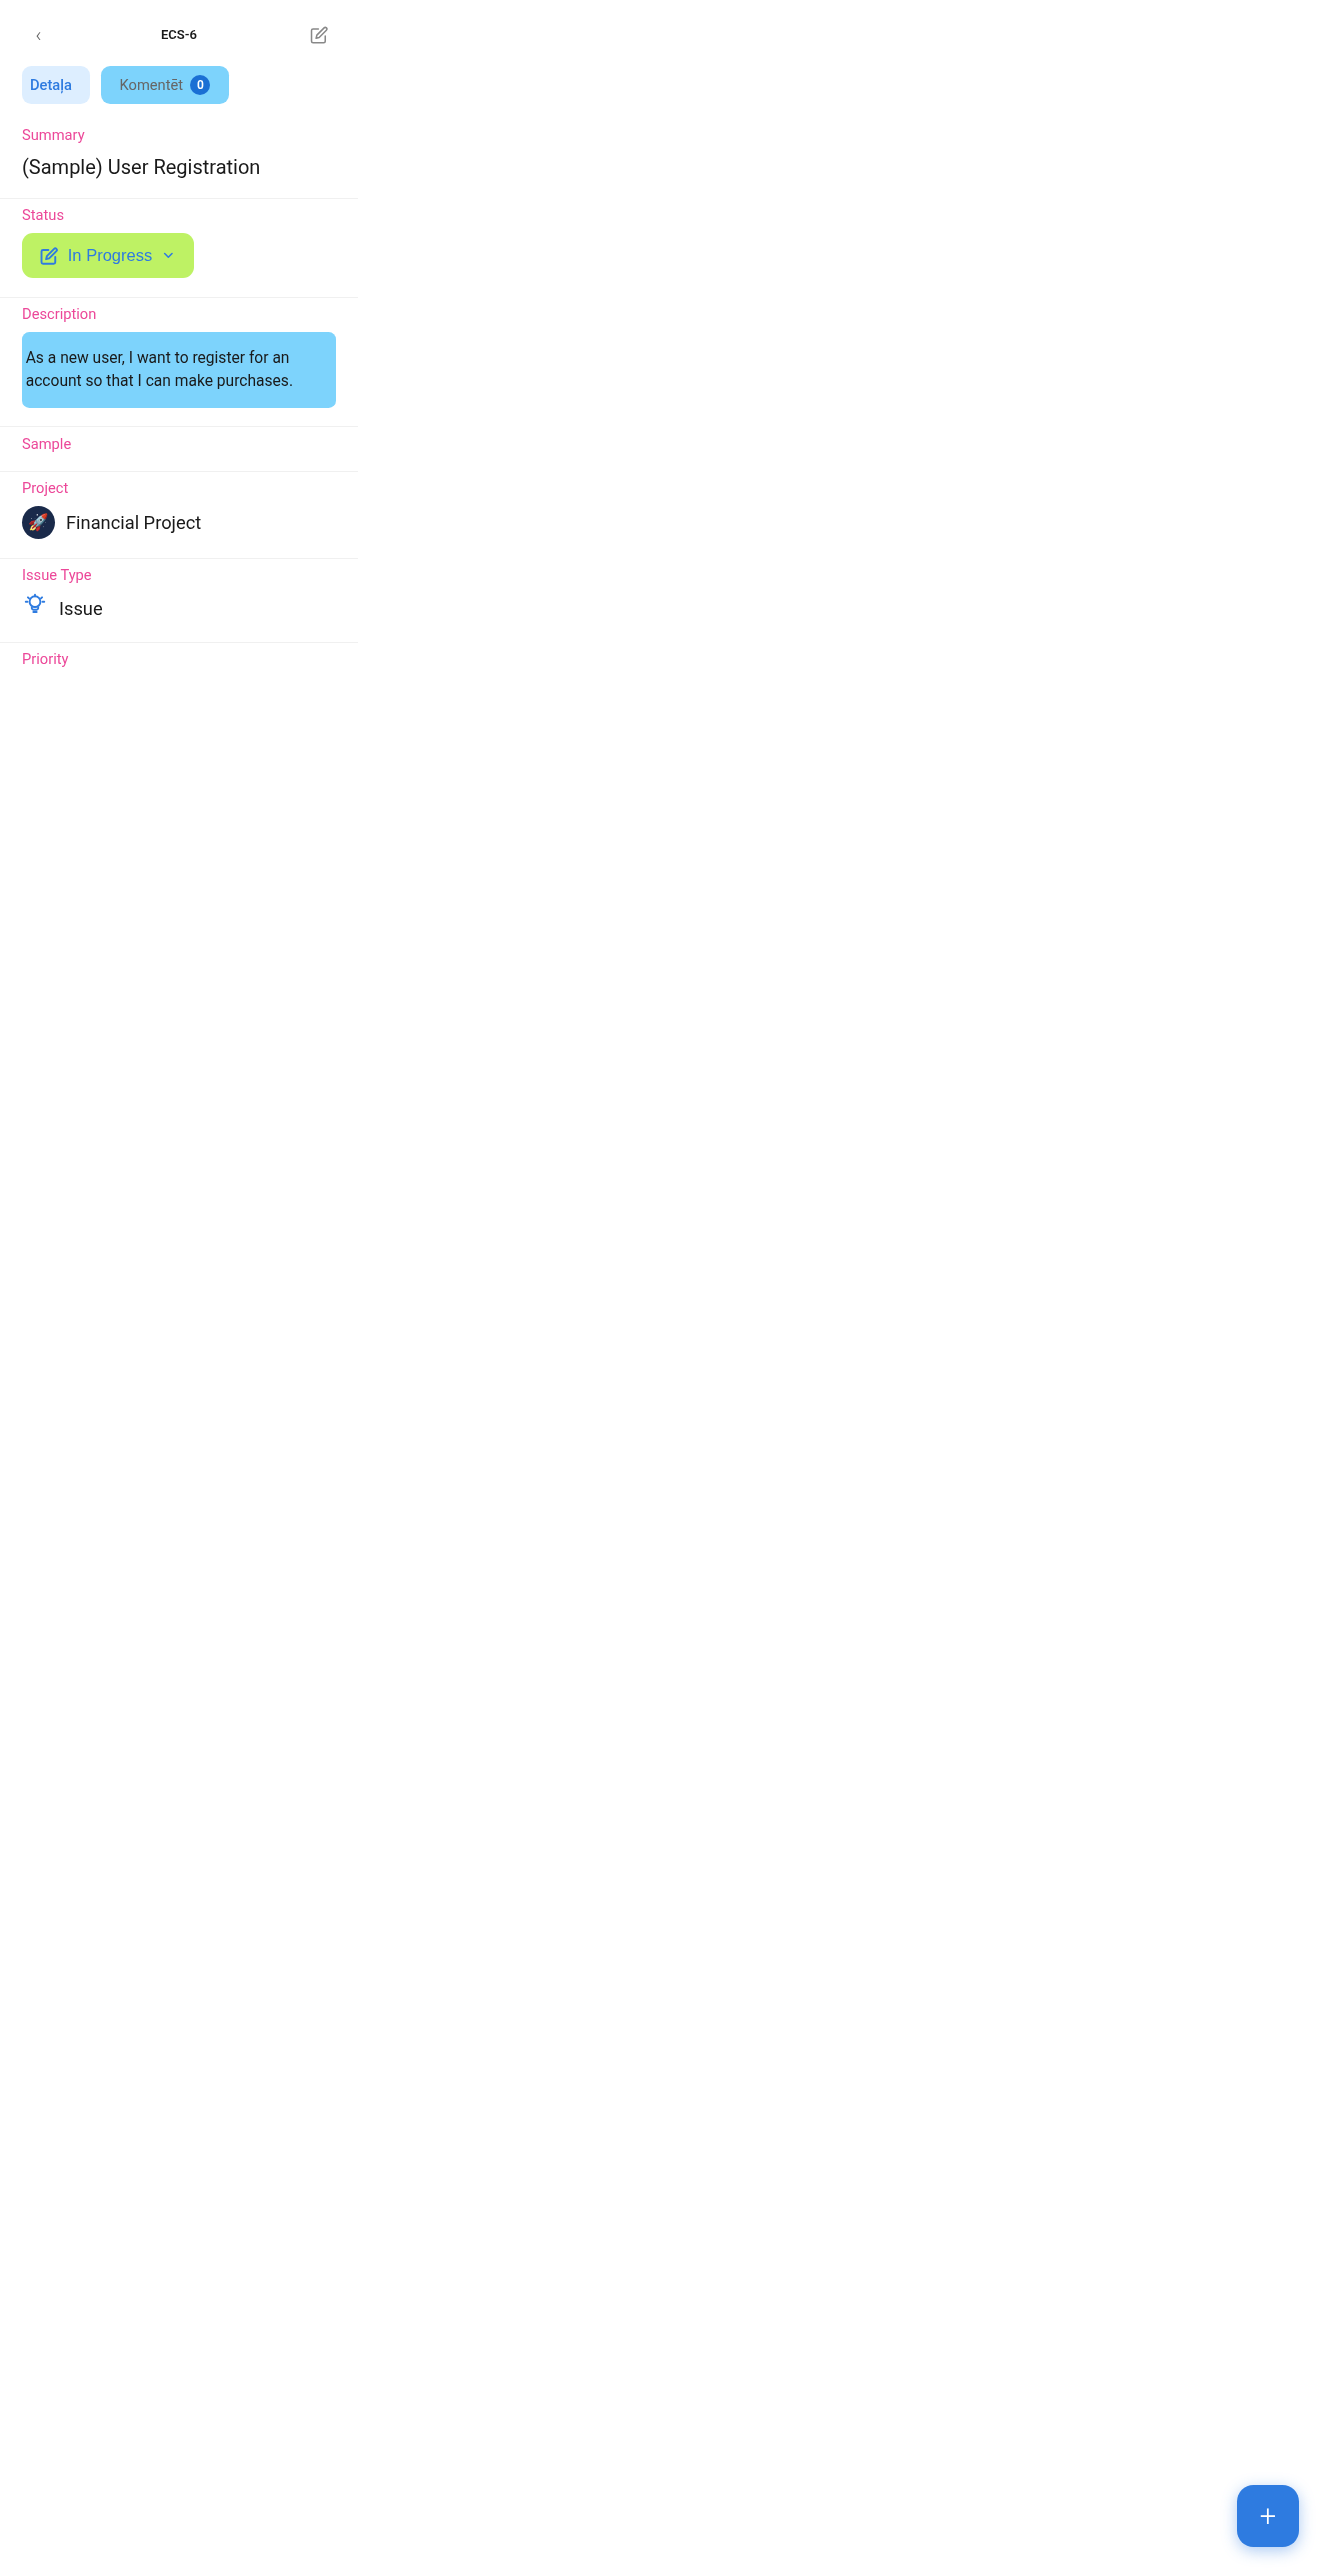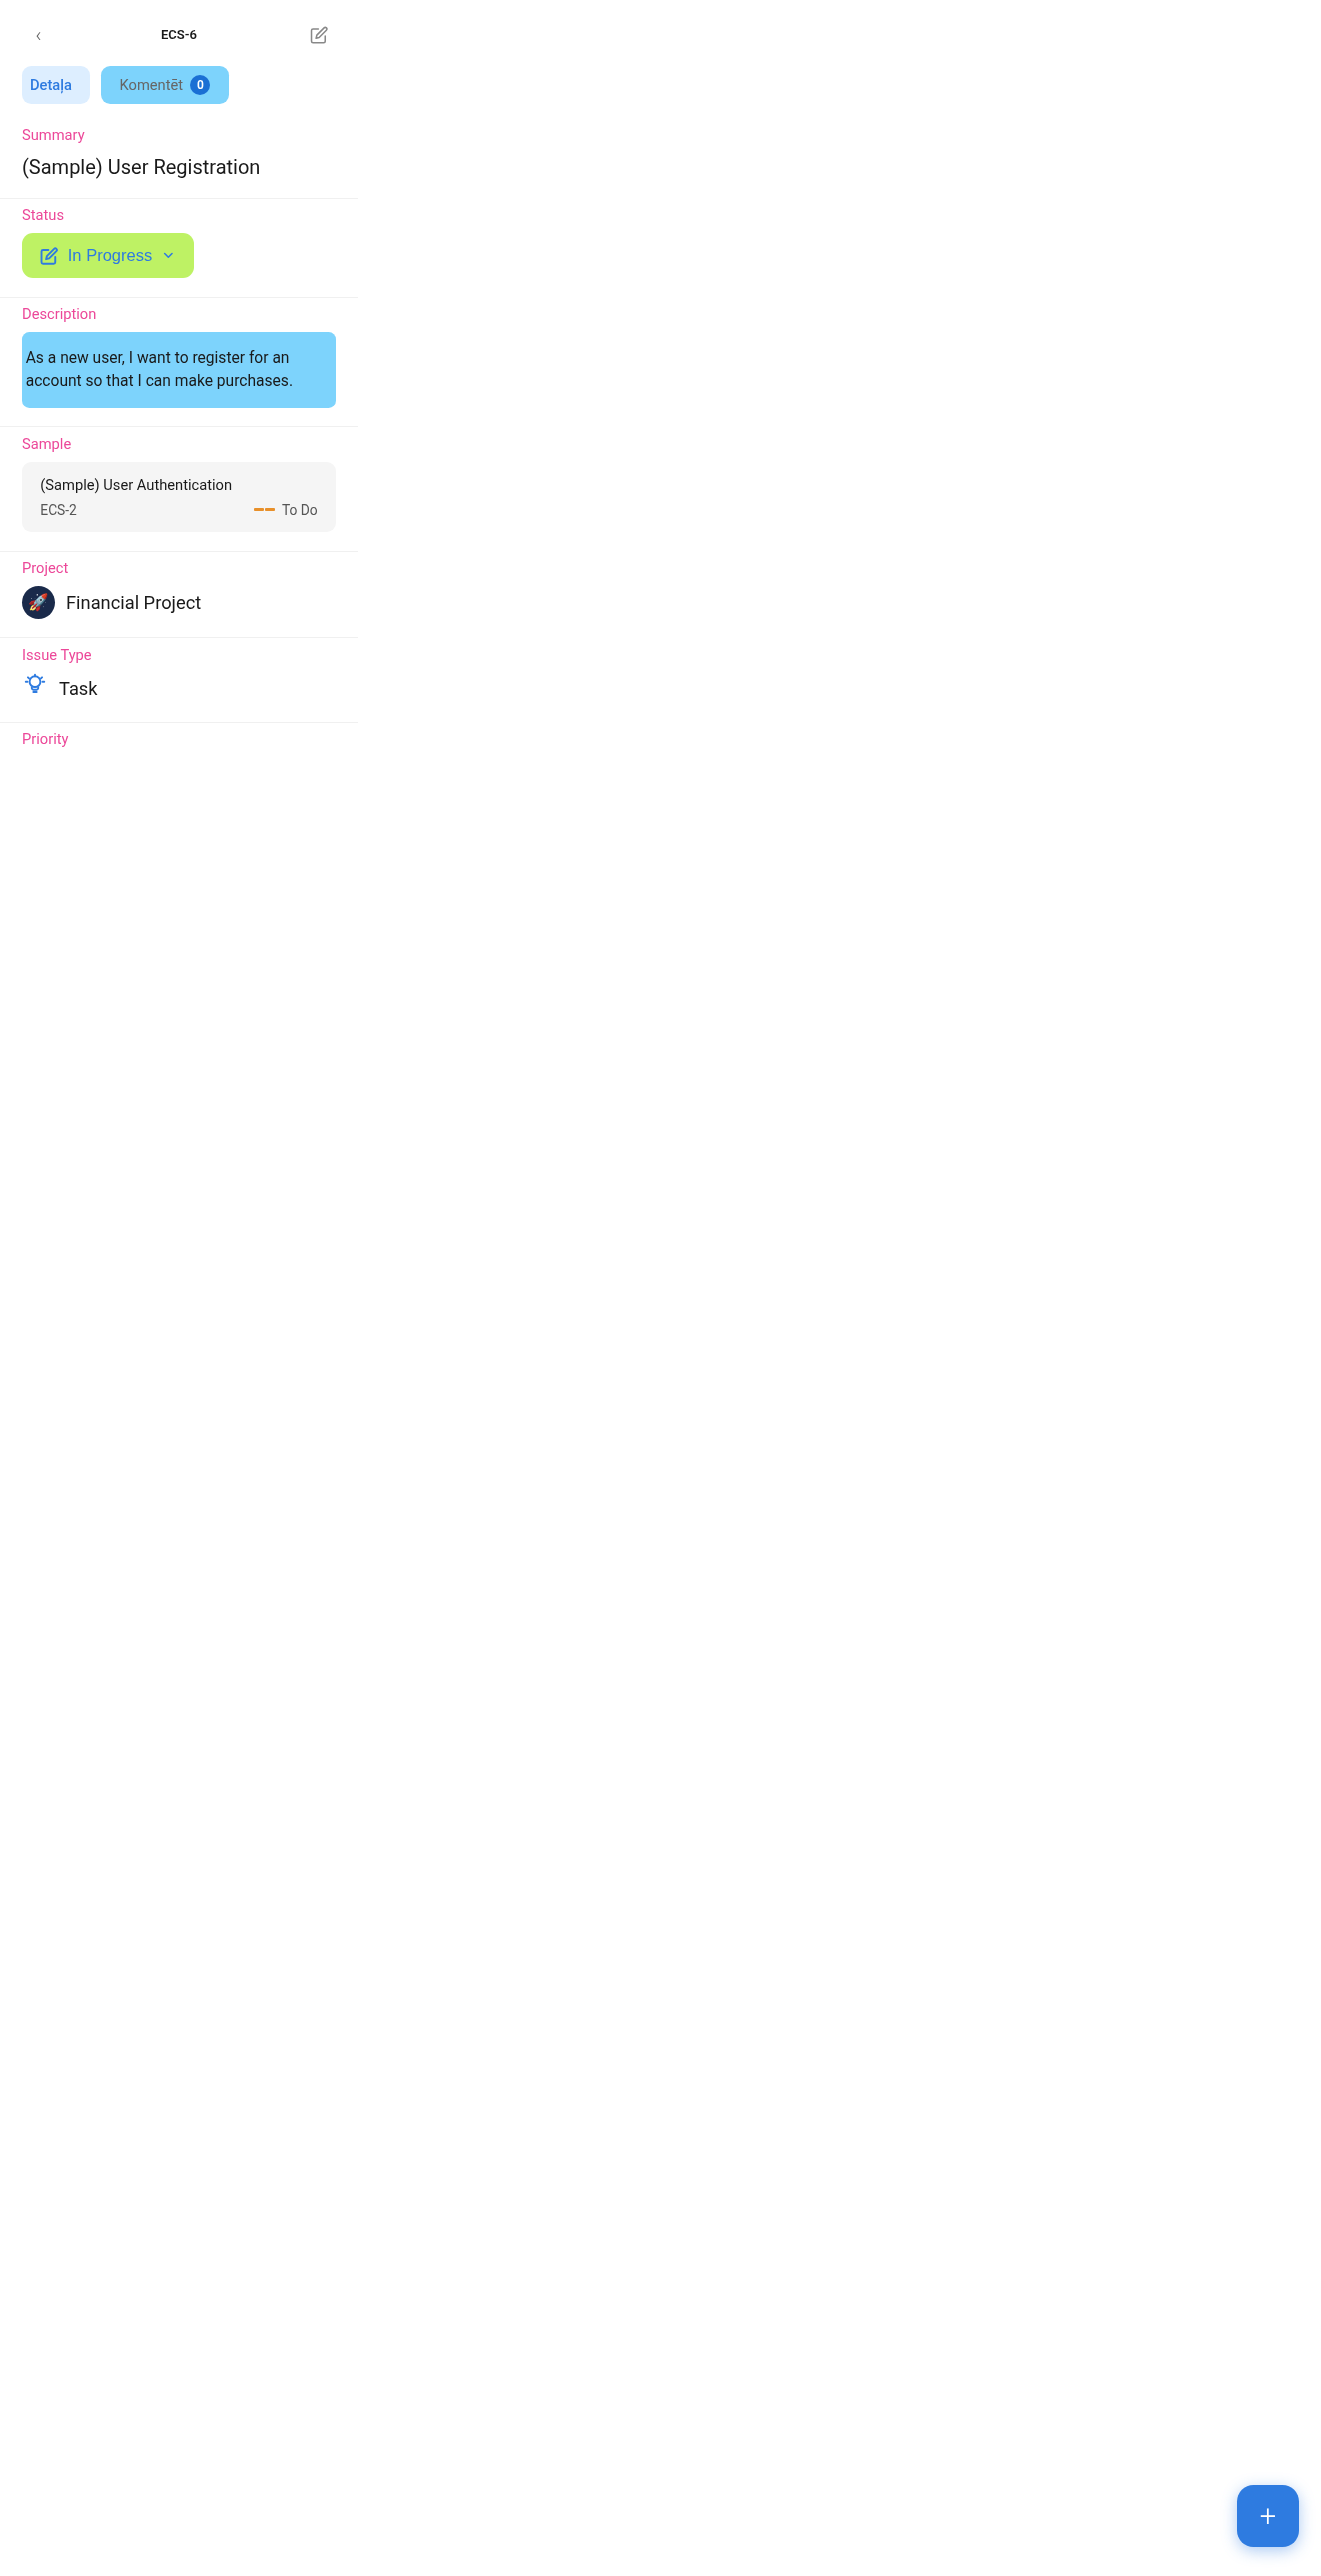--- a/index.html
+++ b/index.html
@@ -330,33 +330,20 @@
   <div class="section-label">Description</div>
   <div class="description-box">
     <p class="description-text">As a new user, I want to register for an account so that I can make purchases.</p>
   </div>
 </div>
 
 <div class="divider"></div>
 
 <div class="section">
   <div class="section-label">Sample</div>
-  <div class="parent-card">
-    <div class="parent-title">(Sample) User Authentication</div>
-    <div class="parent-meta">
-      <span class="parent-id">ECS-2</span>
-      <div class="parent-status">
-        <div class="priority-icon">
-          <div class="priority-bar"></div>
-          <div class="priority-bar-2"></div>
-        </div>
-        <span class="status-label">To Do</span>
-      </div>
-    </div>
-  </div>
 </div>
 
 <div class="divider"></div>
 
 <div class="section">
   <div class="section-label">Project</div>
   <div class="project-row">
     <div class="project-icon">
       <span>🚀</span>
     </div>
@@ -374,21 +361,21 @@
         <circle cx="12" cy="8" r="5" stroke="#2e7be0" stroke-width="1.8"></circle>
         <path d="M9 13.5c0 1 0 2 3 2s3-1 3-2" stroke="#2e7be0" stroke-width="1.8" stroke-linecap="round"></path>
         <path d="M10.5 17.5h3" stroke="#2e7be0" stroke-width="1.8" stroke-linecap="round"></path>
         <line x1="12" y1="3" x2="12" y2="1.5" stroke="#2e7be0" stroke-width="1.8" stroke-linecap="round"></line>
         <line x1="6.5" y1="5" x2="5.5" y2="4" stroke="#2e7be0" stroke-width="1.8" stroke-linecap="round"></line>
         <line x1="17.5" y1="5" x2="18.5" y2="4" stroke="#2e7be0" stroke-width="1.8" stroke-linecap="round"></line>
         <line x1="5" y1="8" x2="3.5" y2="8" stroke="#2e7be0" stroke-width="1.8" stroke-linecap="round"></line>
         <line x1="19" y1="8" x2="20.5" y2="8" stroke="#2e7be0" stroke-width="1.8" stroke-linecap="round"></line>
       </svg>
     </span>
-    <span class="issue-type-text">Task</span>
+    <span class="issue-type-text">Issue</span>
   </div>
 </div>
 
 <div class="divider"></div>
 
 <div class="priority-section">
   <div class="section-label">Priority</div>
 </div>
 
 <div class="fab">

